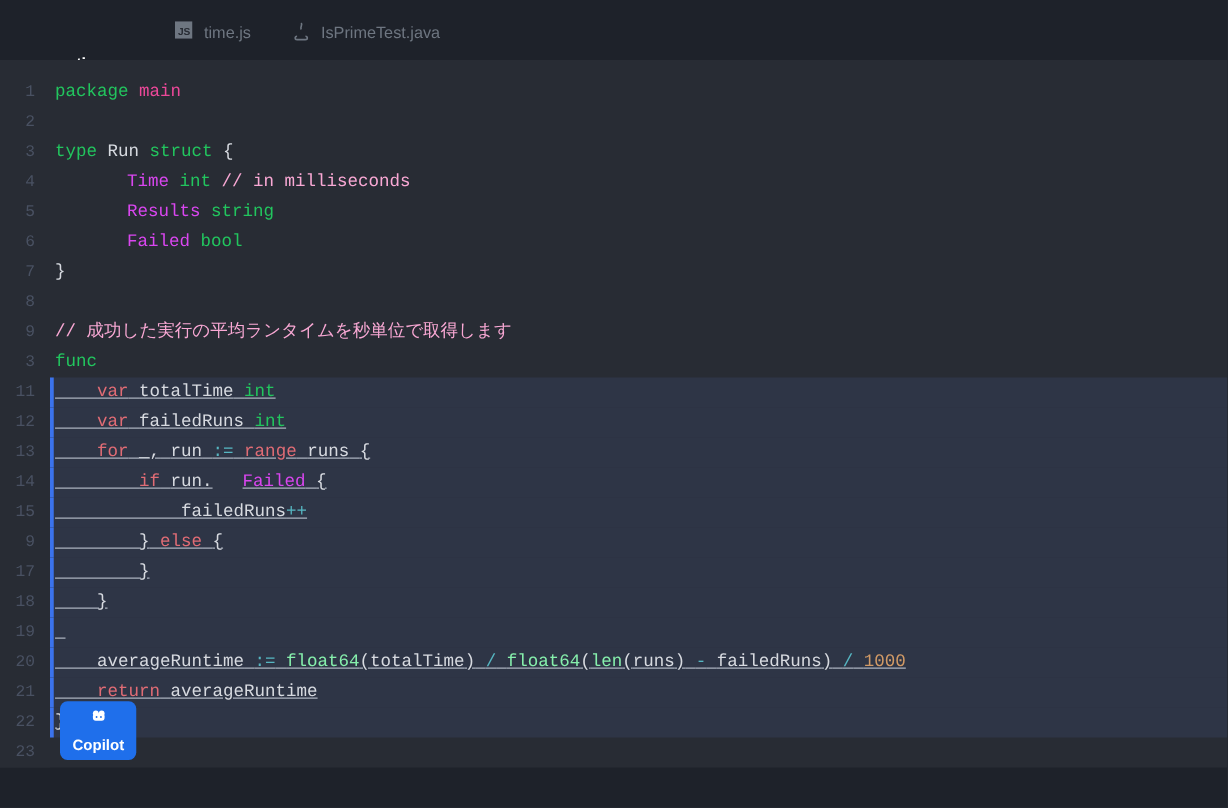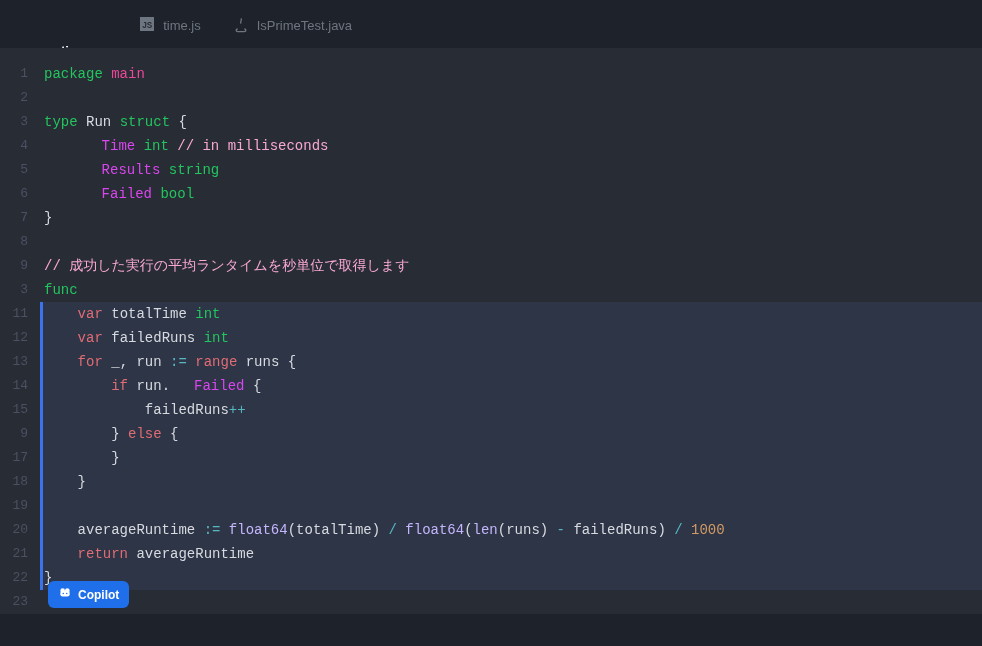--- a/index.html
+++ b/index.html
@@ -72,56 +72,58 @@
   }
   .line {
     height: 24px;
     line-height: 24px;
     white-space: pre;
     padding-left: 4px;
     position: relative;
   }
   .line.suggest {
     background: rgba(56, 73, 107, 0.35);
+    text-decoration: underline;
   }
   .line.suggest::before {
     content: "";
     position: absolute;
     left: 0;
     top: 0;
     bottom: 0;
     width: 3px;
     background: #3b73ed;
   }
   .kw1 { color: #22c55e; }    
   .kw2 { color: #ec4899; }    
   .kw3 { color: #e06c75; }
   .cm  { color: #f9a8d4; }
   .id  { color: #abb2bf; }
-  .fn  { color: #c4b5fd; }
+  .fn  { color: #86efac; }
   .num { color: #d19a66; }
   .op  { color: #56b6c2; }
   .white { color: #d7dae0; }
   .prop { color: #d946ef; margin-left: 24px; }
 
   .copilot-btn {
     position: absolute;
     left: 48px;
     bottom: 6px;
     background: #1f6feb;
     color: #fff;
     border-radius: 6px;
     padding: 5px 10px;
     display: flex;
     align-items: center;
     gap: 6px;
     font-family: -apple-system, 'Segoe UI', sans-serif;
     font-size: 12px;
     font-weight: 600;
     cursor: pointer;
+    flex-direction: column;
   }
 </style>
 </head>
 <body>
 
 <div class="tabs-bar">
   <div class="tab active">
     <span class="tab-icon">
       <svg viewBox="0 0 24 24" width="16" height="16" fill="#79d4fd">
           <circle cx="7" cy="12" r="3"></circle>

